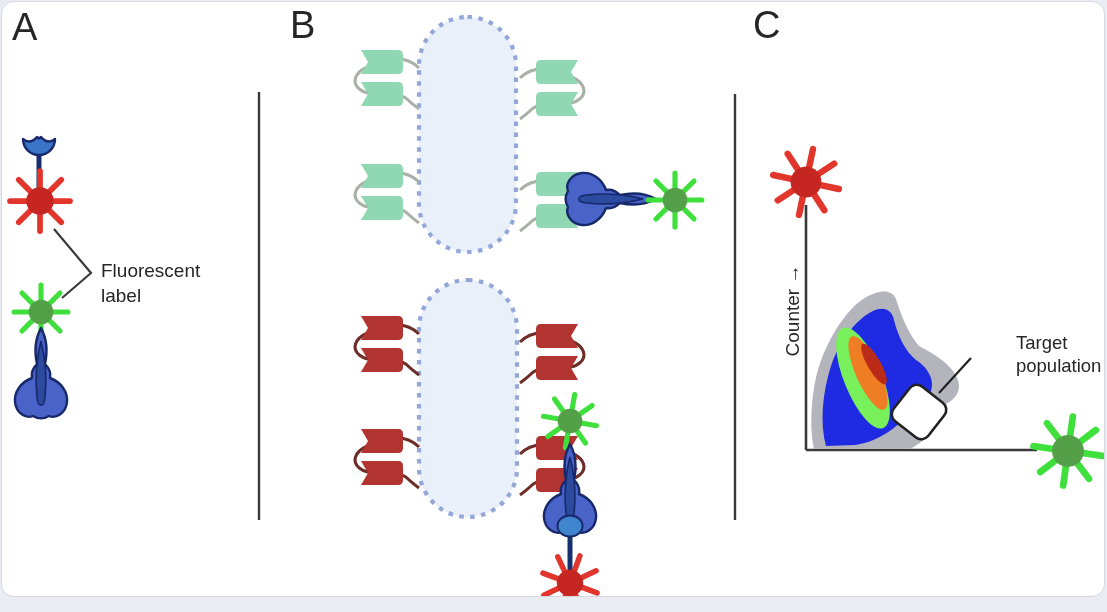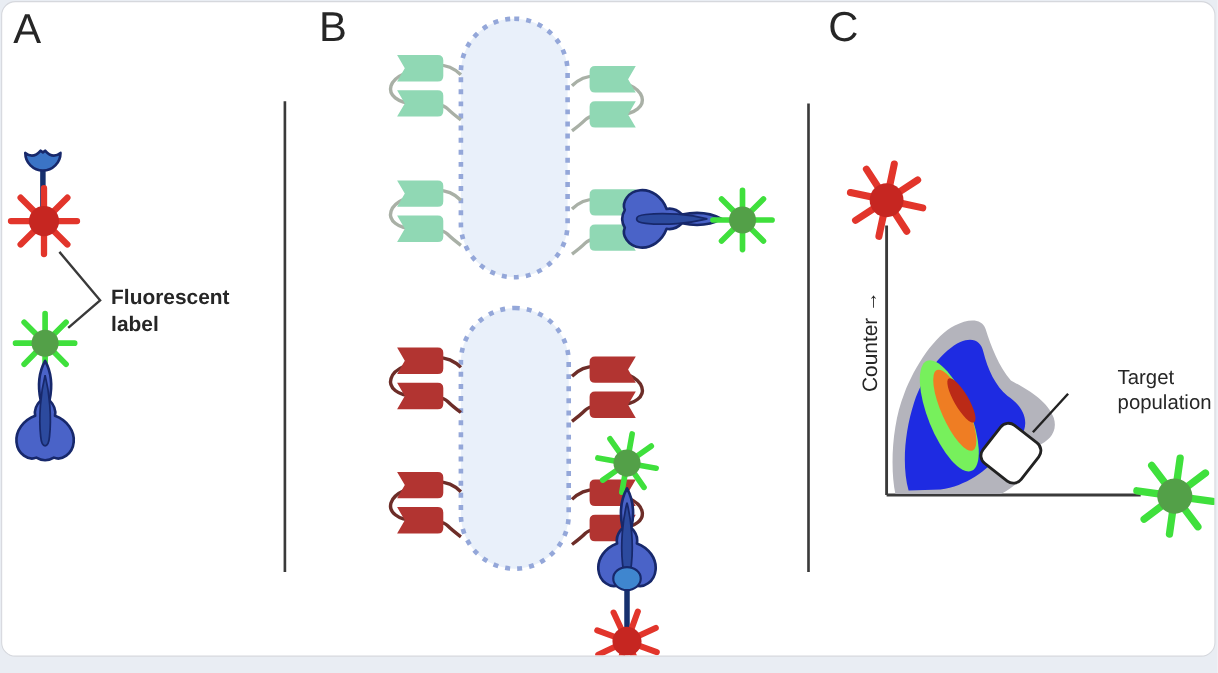--- a/index.html
+++ b/index.html
@@ -14,21 +14,21 @@
     background:#ffffff;border:1.5px solid #d6d8dd;border-radius:13px;
     overflow:hidden;
   }
   .gfx{position:absolute;left:0;top:0;}
   .letter{
     position:absolute;font-size:38px;font-weight:500;color:#262626;line-height:1;
   }
   .txt{
     position:absolute;color:var(--text-color,#222);font-size:19px;line-height:25px;
   }
-  .ann{left:99px;top:256px;width:130px;font-weight:bold;}
+  .ann{left:99px;top:256px;width:130px;}
   .ylab{
     left:719px;top:296px;width:142px;text-align:center;
     transform:rotate(-90deg);transform-origin:50% 50%;
   }
   .xlab{left:861px;top:451px;width:142px;text-align:center;}
   .gatelab{left:1014px;top:330px;width:102px;font-size:18.5px;line-height:22.5px;}
 </style>
 </head>
 <body>
 

